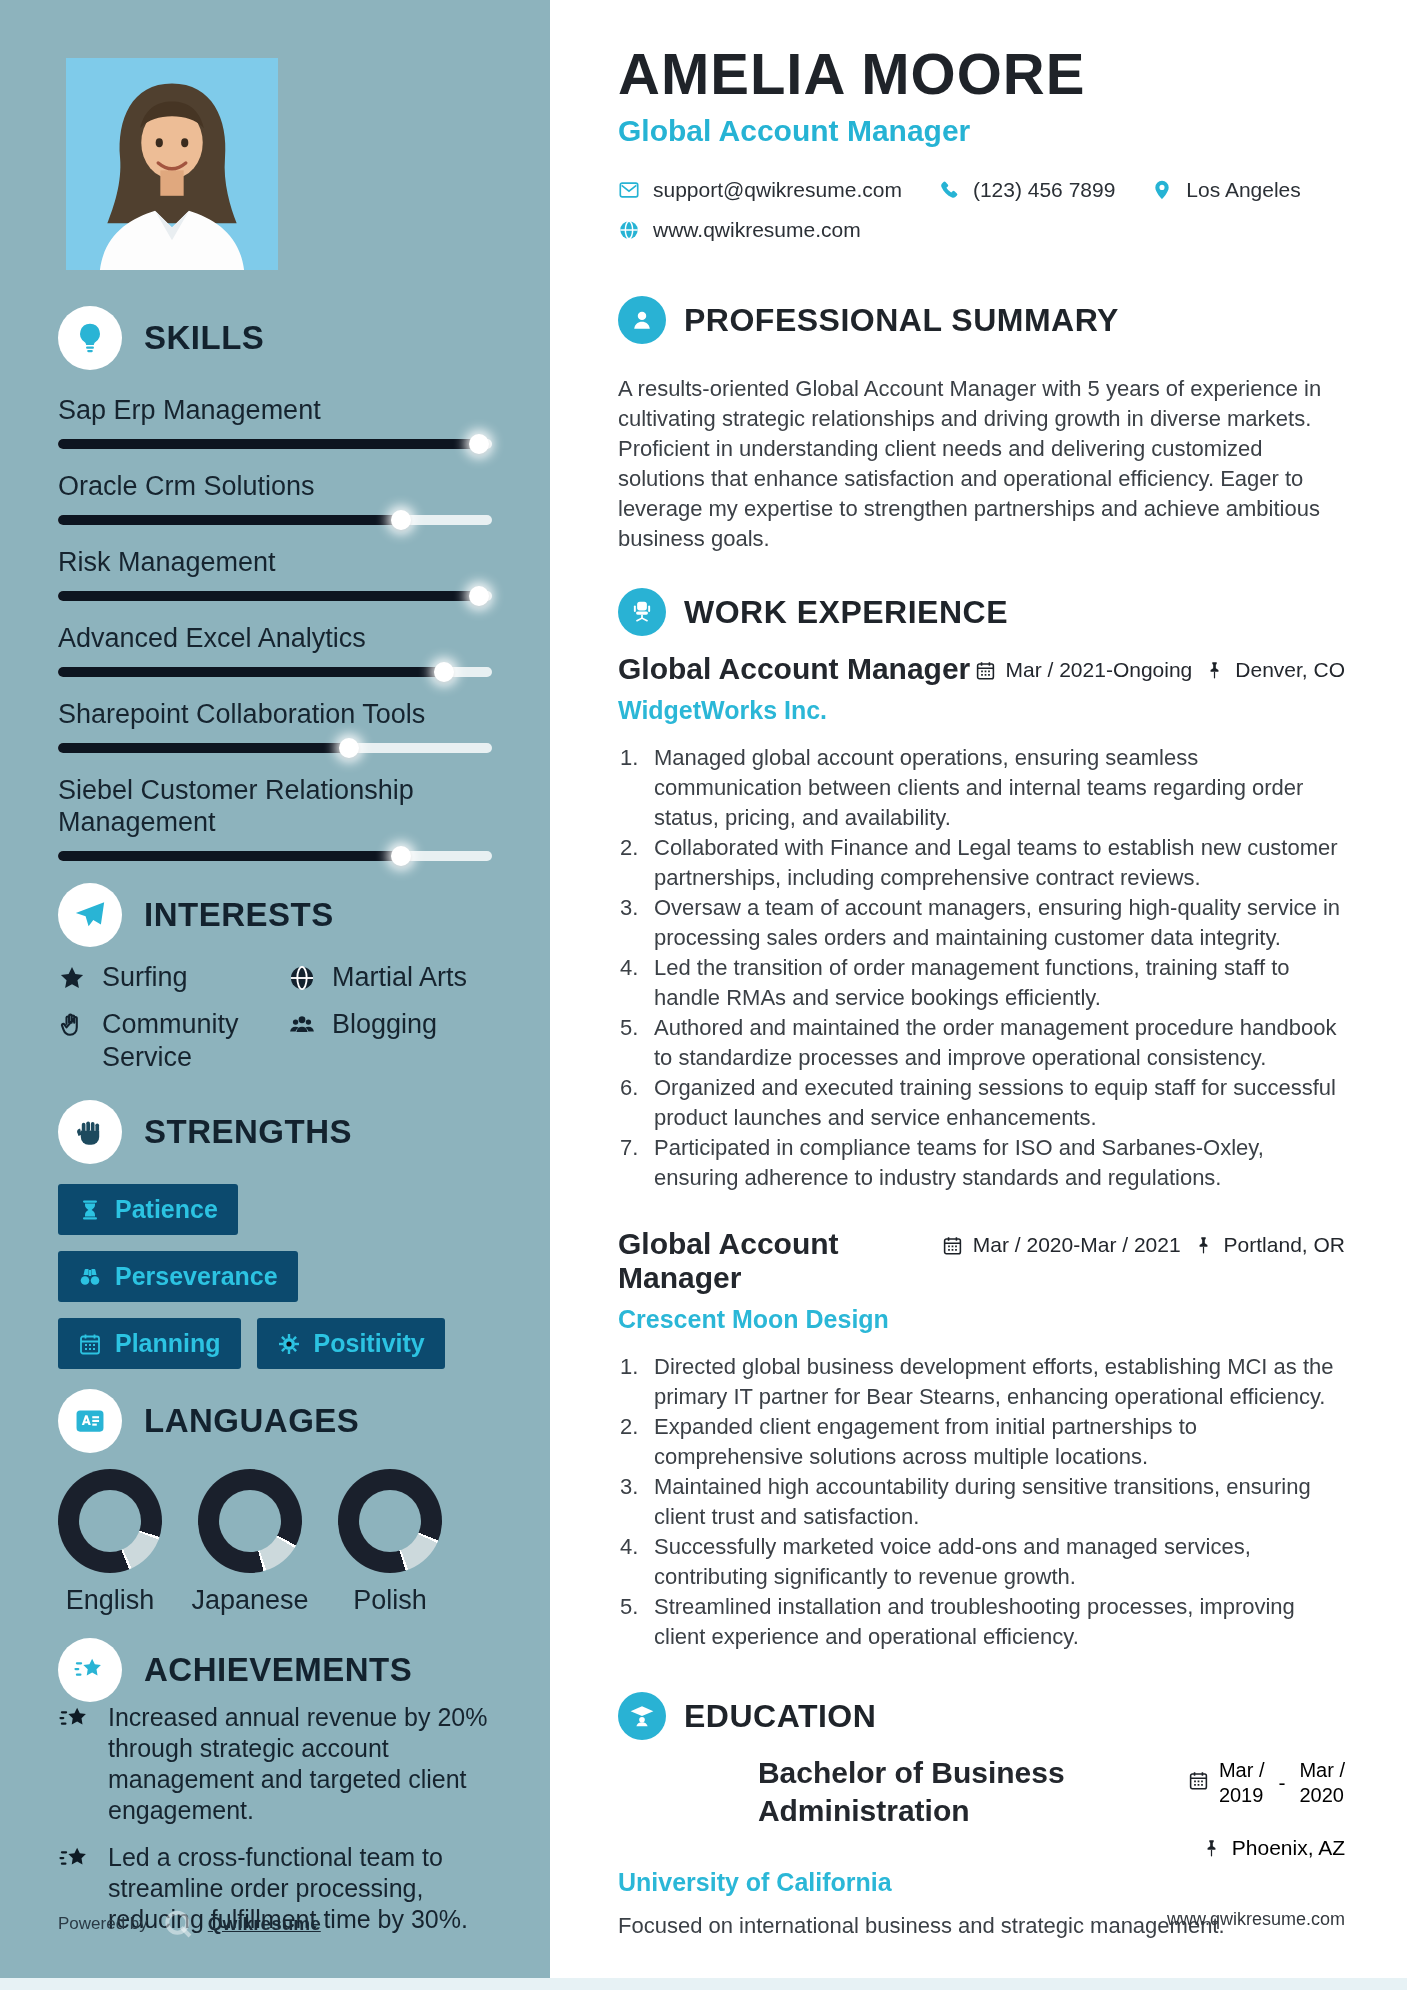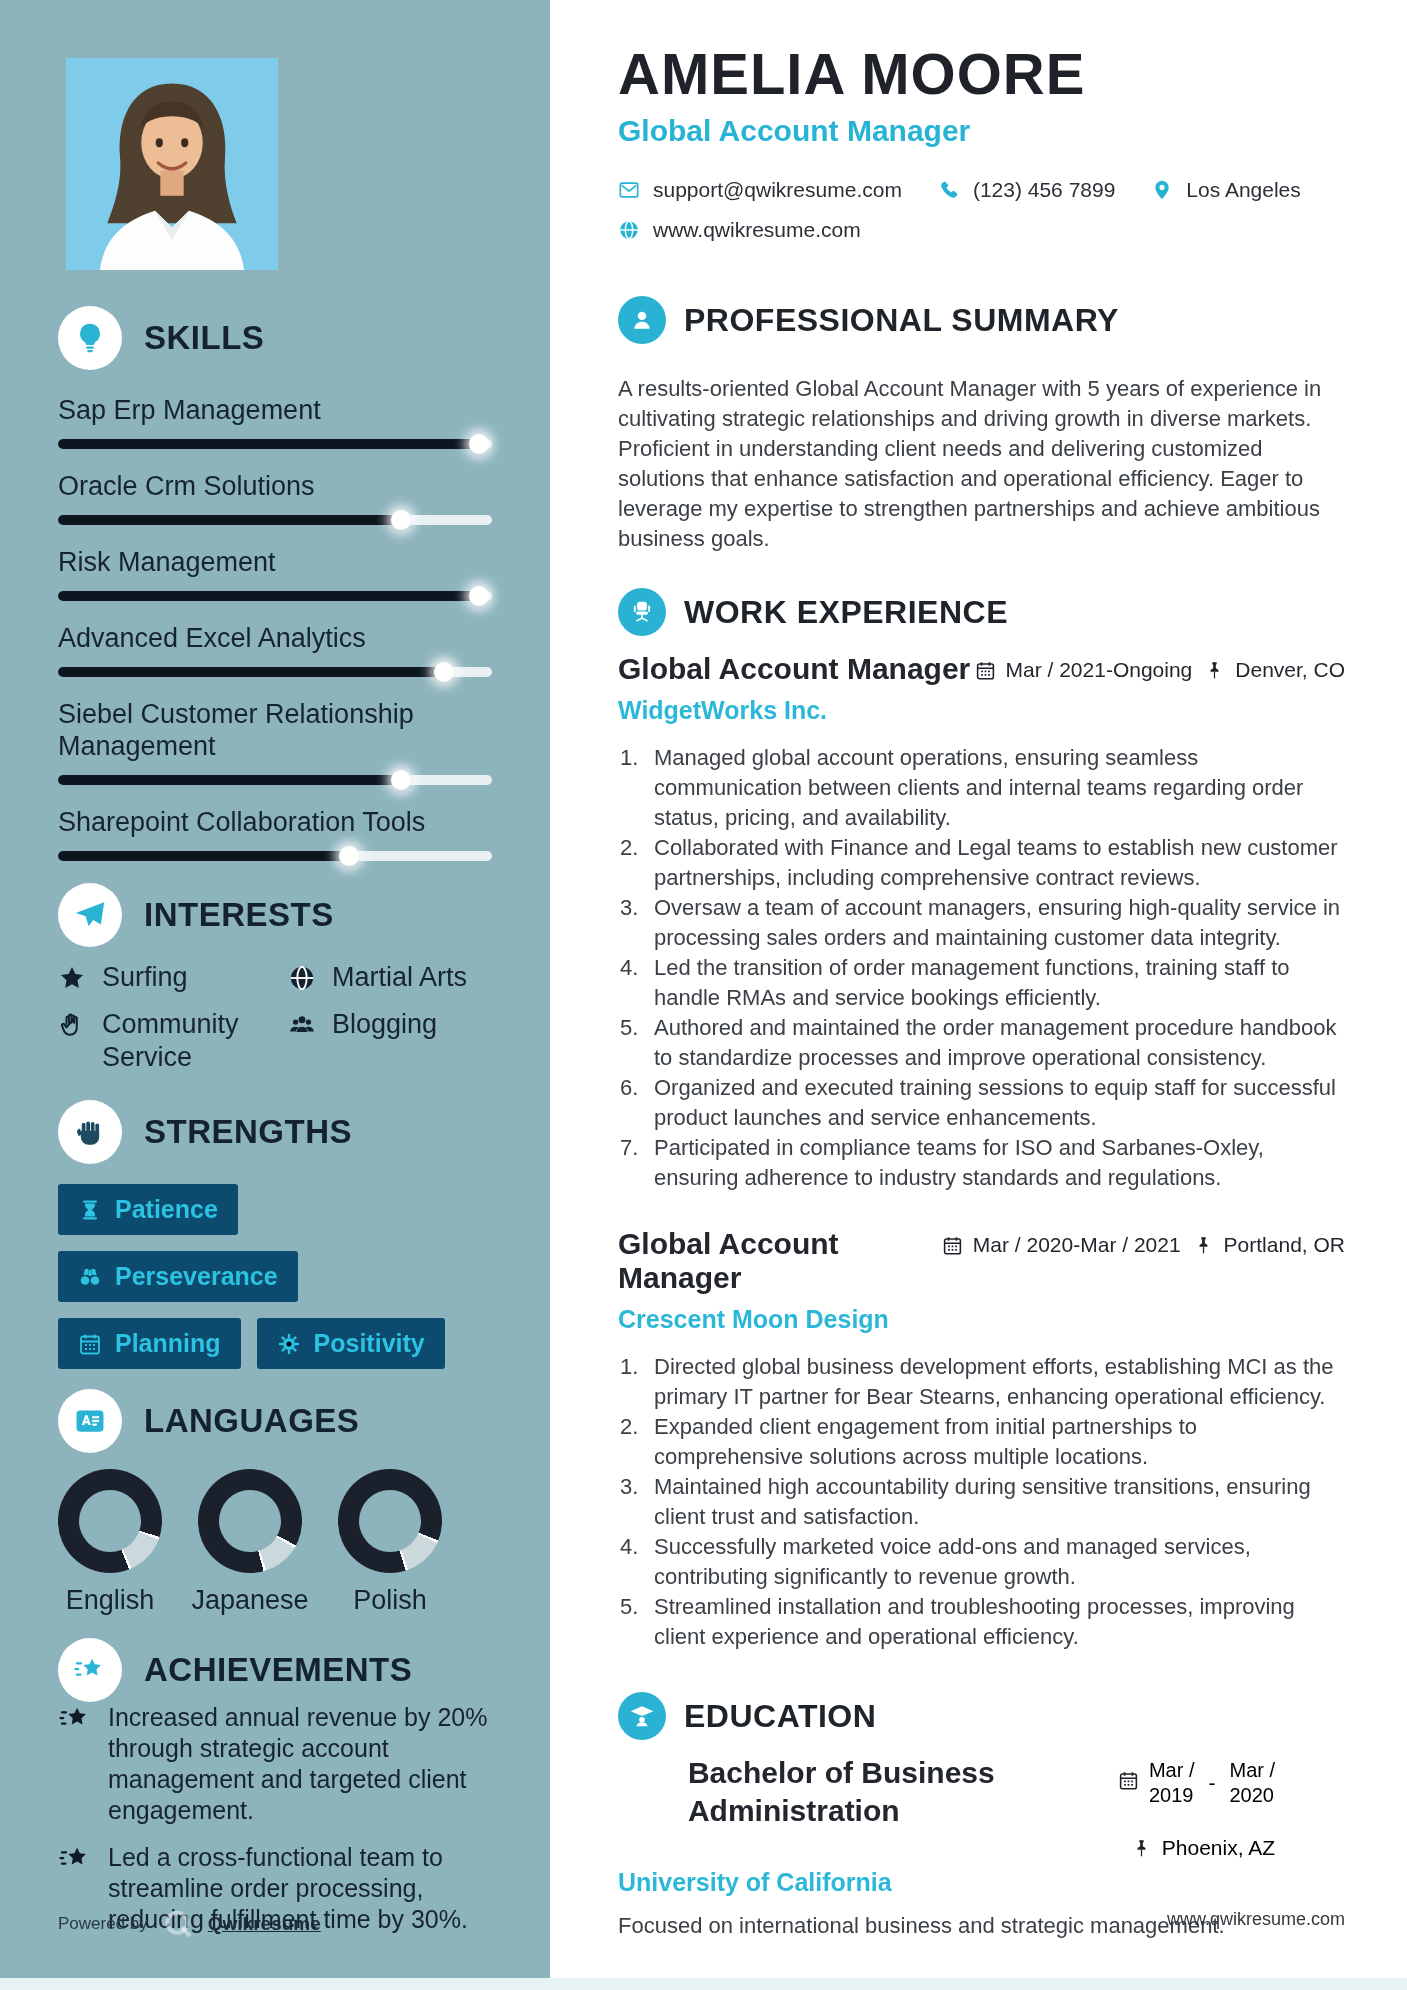--- a/index.html
+++ b/index.html
@@ -75,21 +75,21 @@
   .job-company{margin-top:10px;font-size:25px;font-weight:600;color:#2BB7D7}
   .job-meta{display:flex;flex-direction:row;align-items:flex-end;gap:12px;font-size:21px;
             color:#23272D;padding-top:6px;flex:0 0 auto}
   .meta-row{display:flex;align-items:center;gap:10px}
   .meta-row .ic{width:21px;height:21px;color:#1C2127;flex:0 0 21px}
   .bullets{margin:18px 0 0;padding:0;list-style:none;counter-reset:b;
            font-size:22px;line-height:30px;color:#3B4046}
   .bullets li{counter-increment:b;position:relative;padding-left:36px}
   .bullets li::before{content:counter(b) ".";position:absolute;left:2px}
   .edu-sec{margin-top:40px}
-  .edu-head{display:flex;justify-content:center;align-items:flex-start;margin-top:14px}
+  .edu-head{display:flex;justify-content:flex-end;align-items:flex-start;margin-top:14px}
   .degree{margin:0;font-size:30px;line-height:38px;font-weight:700;color:#23272D;max-width:430px}
   .edu-meta{display:flex;flex-direction:column;align-items:flex-end;gap:28px;padding-top:4px;
             font-size:21px;color:#000000}
   .edu-date{display:flex;align-items:flex-start;gap:10px}
   .edu-date .ic{width:21px;height:21px;color:#1C2127;margin-top:12px}
   .edu-col{display:flex;flex-direction:column;font-size:20px;line-height:25px;text-align:left}
   .edu-sep{align-self:center;margin:0 4px}
   .school{margin-top:8px;font-size:25px;font-weight:600;color:#2BB7D7}
   .edu-desc{margin:16px 0 0;font-size:22px;color:#3B4046}
   .page-footer-site{position:absolute;right:62px;bottom:60px;font-size:18px;color:#33383E}
@@ -149,31 +149,31 @@
     </div>
   </div>
         <div class="skill">
     <div class="skill-label">Advanced Excel Analytics</div>
     <div class="skill-bar">
       <div class="skill-fill" style="width: 89%;"></div>
       <div class="skill-thumb" style="left: calc(89% - 10px);"></div>
     </div>
   </div>
         <div class="skill">
+    <div class="skill-label">Sharepoint Collaboration Tools</div>
+    <div class="skill-bar">
+      <div class="skill-fill" style="width: 67%;"></div>
+      <div class="skill-thumb" style="left: calc(67% - 10px);"></div>
+    </div>
+  </div>
+        <div class="skill">
     <div class="skill-label">Siebel Customer Relationship Management</div>
     <div class="skill-bar">
       <div class="skill-fill" style="width: 79%;"></div>
       <div class="skill-thumb" style="left: calc(79% - 10px);"></div>
-    </div>
-  </div>
-        <div class="skill">
-    <div class="skill-label">Sharepoint Collaboration Tools</div>
-    <div class="skill-bar">
-      <div class="skill-fill" style="width: 67%;"></div>
-      <div class="skill-thumb" style="left: calc(67% - 10px);"></div>
     </div>
   </div>
       </div>
   </section>
 
   <section class="int-sec">
     <header class="sec-h">
       <span class="circle">
           <svg viewBox="0 0 24 24">
             <path fill="currentColor" d="M22 3 2 10.6l6.9 2.3L11 20l3.3-4.4 5.4 3.1z"></path>

